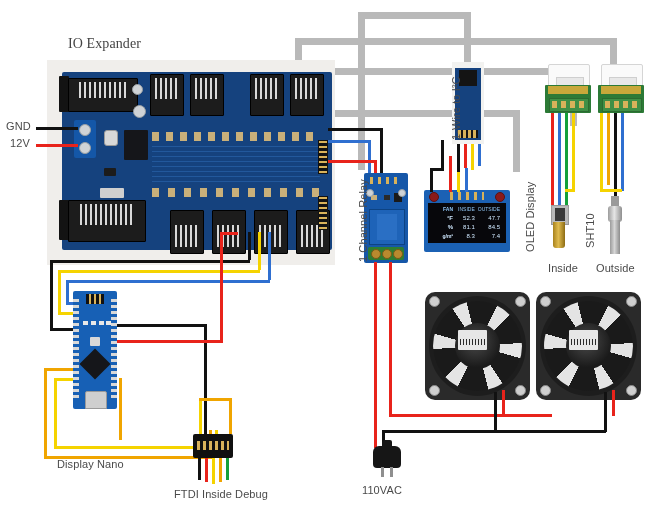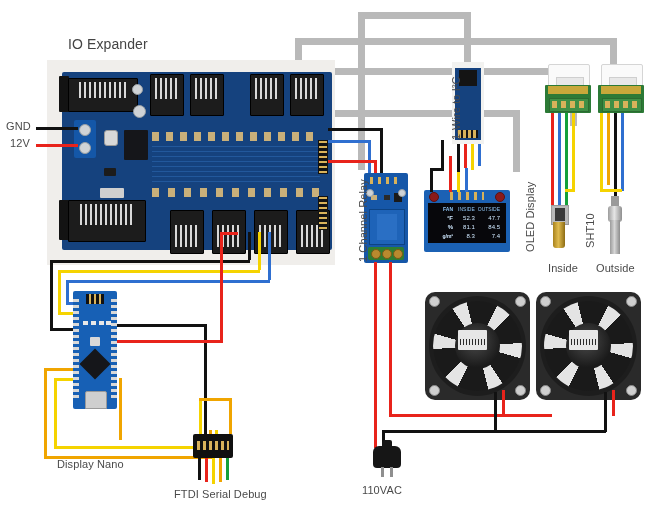--- a/index.html
+++ b/index.html
@@ -259,21 +259,21 @@
     <div class="nled" style="left:18px;top:30px;"></div>
     <div class="nled" style="left:26px;top:30px;"></div>
     <div class="nled" style="left:33px;top:30px;"></div>
     <div id="nanobtn"></div>
     <div id="nanomcu"></div>
     <div id="nanousb"></div>
   </div>
   <div class="lbl" style="left:57px;top:458px;">Display Nano</div>
 
   <div id="ftdi"></div>
-  <div class="lbl" style="left:174px;top:488px;">FTDI Serial Debug</div>
+  <div class="lbl" style="left:174px;top:488px;">FTDI Inside Debug</div>
 
   <div id="ow">
     <div id="owpcb">
       <div id="owrj"></div>
       <div id="owhdr"></div>
     </div>
   </div>
   <div class="lbl rot" style="left:450px;top:140px;">1-Wire to I²C</div>
 
   <div class="wire blk wv" style="left:457px;top:144px;height:28px;"></div>
@@ -409,15 +409,15 @@
   <div class="wire blk wv" style="left:382px;top:430px;height:12px;"></div>
 
   <div id="plug">
     <div id="plugneck"></div>
     <div id="plugbody"></div>
     <div class="prong" style="left:8px;"></div>
     <div class="prong" style="left:17px;"></div>
   </div>
   <div class="lbl" style="left:362px;top:484px;">110VAC</div>
 
-  <div class="lbl big" style="left:68px;top:36px;">IO Expander</div>
+  <div class="lbl big" style="left:68px;top:36px;font-family:Liberation Serif, serif;">IO Expander</div>
 
 </div>
 
 </body></html>

